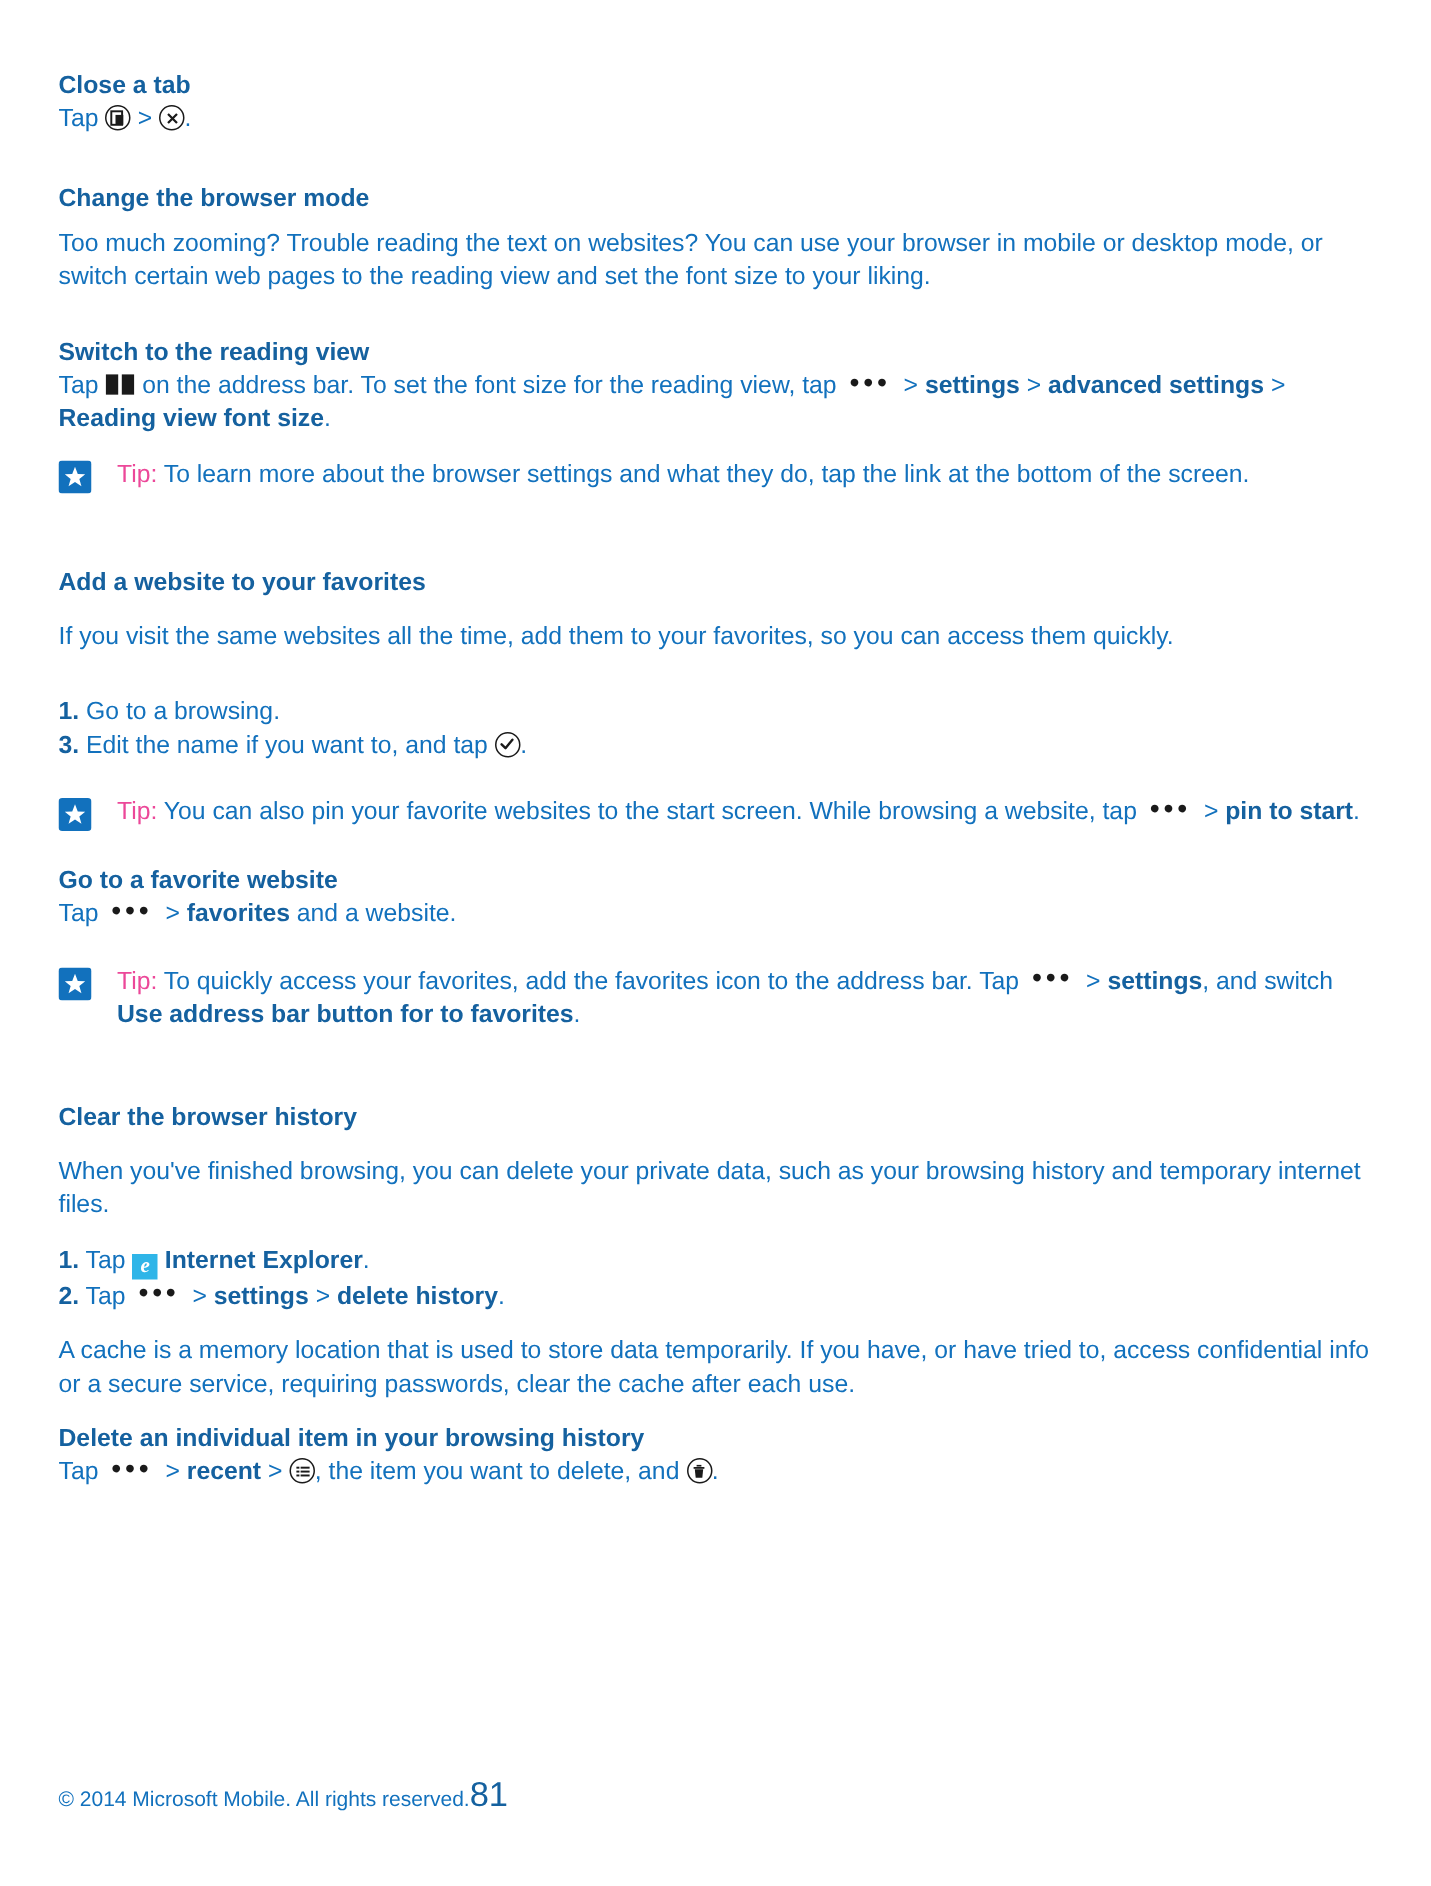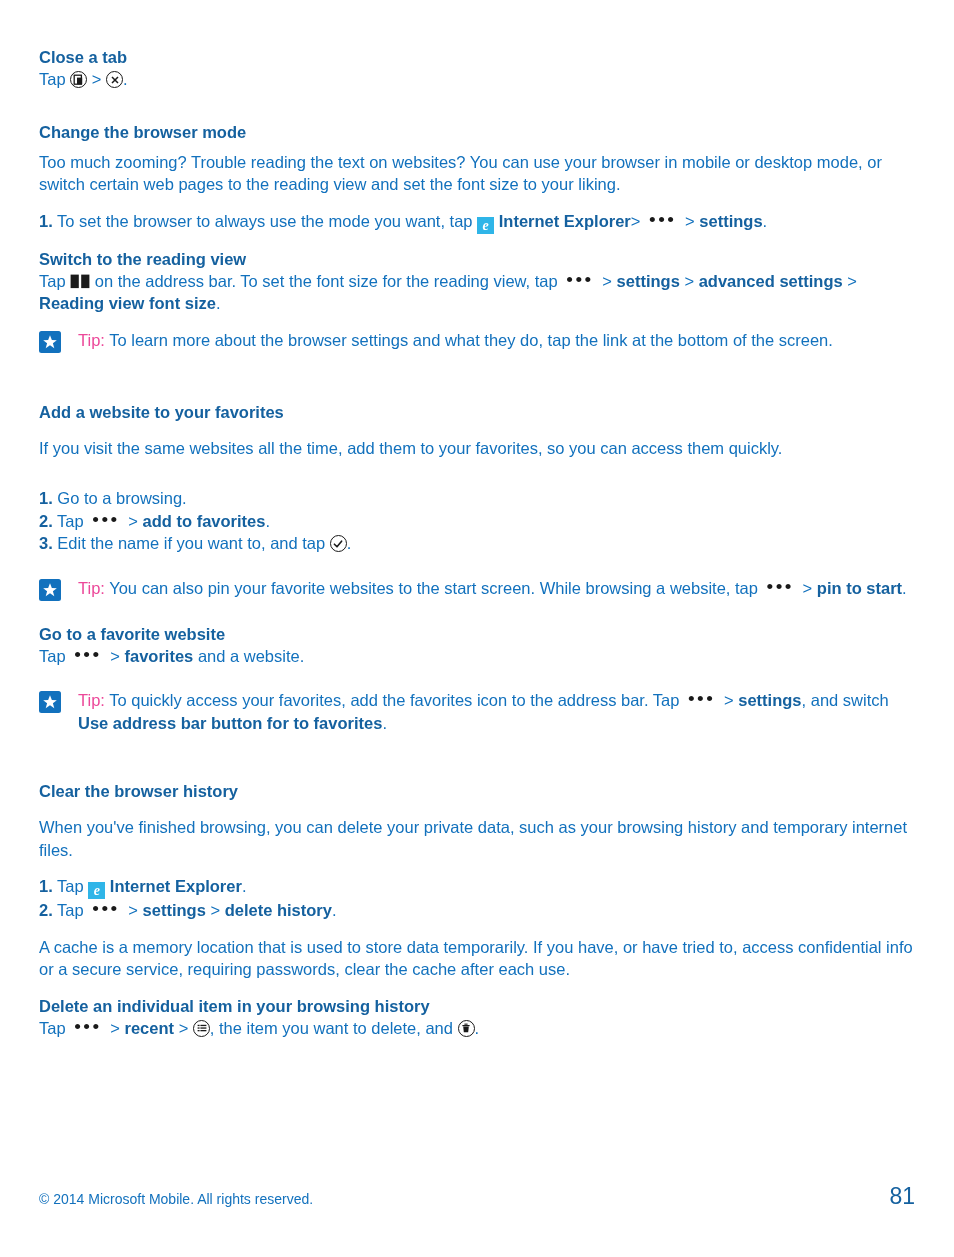--- a/index.html
+++ b/index.html
@@ -107,21 +107,20 @@
   .gt { color: #1271bd; }
 
   
   .footer {
     position: absolute;
     left: 39px;
     top: 1183px;
     width: 876px;
     display: flex;
     align-items: baseline;
-    justify-content: space-between;
   }
   .copyright {
     font-size: 14px;
     color: #1271bd;
   }
   .pageno {
     font-size: 23px;
     font-weight: normal;
     color: #15619f;
   }
@@ -149,29 +148,20 @@
     </span><span>.</span>
   </p>
 
   <div class="gap-xl"></div>
 
   <h2 class="h-sub">Change the browser mode</h2>
   <div class="gap-s"></div>
   <p class="para">Too much zooming? Trouble reading the text on websites? You can use your browser in mobile or desktop mode, or switch certain web pages to the reading view and set the font size to your liking.</p>
   <div class="gap-m"></div>
 
-  <p class="para">
-    <span class="num">1.</span>
-    <span>To set the browser to always use the mode you want, tap</span>
-    <span class="ie-tile">e</span>
-    <b>Internet Explorer</b><span class="gt">&gt;</span>
-    <span class="dots">•••</span>
-    <span class="gt">&gt;</span>
-    <b>settings</b><span>.</span>
-  </p>
 
   <div class="gap-m"></div>
 
   <h2 class="h-sub">Switch to the reading view</h2>
   <p class="para">
     <span>Tap</span>
     <span class="icon" style="width:20px;height:15px;vertical-align:-2px;">
       <svg width="20" height="15" viewBox="0 0 20 15">
         <rect x="0.6" y="0.6" width="8.2" height="13.5" fill="#1a1a1a"></rect>
         <rect x="11.2" y="0.6" width="8.2" height="13.5" fill="#1a1a1a"></rect>
@@ -209,27 +199,20 @@
   <div class="gap-m"></div>
   <p class="para">If you visit the same websites all the time, add them to your favorites, so you can access them quickly.</p>
   <div class="gap-m"></div>
 
 
   <div class="gap-m"></div>
 
   <p class="para">
     <span class="num">1.</span>
     <span>Go to a browsing.</span>
-  </p>
-  <p class="para">
-    <span class="num">2.</span>
-    <span>Tap</span>
-    <span class="dots">•••</span>
-    <span class="gt">&gt;</span>
-    <b>add to favorites</b><span>.</span>
   </p>
   <p class="para">
     <span class="num">3.</span>
     <span>Edit the name if you want to, and tap</span>
     <span class="icon ic-circle">
       <svg width="14" height="14" viewBox="0 0 14 14" style="position:absolute;left:0.7px;top:0.7px;">
         <path d="M3.4 7.2 L6 9.8 L10.6 4.2" stroke="#1a1a1a" stroke-width="1.6" fill="none" stroke-linecap="round" stroke-linejoin="round"></path>
       </svg>
     </span><span>.</span>
   </p>

